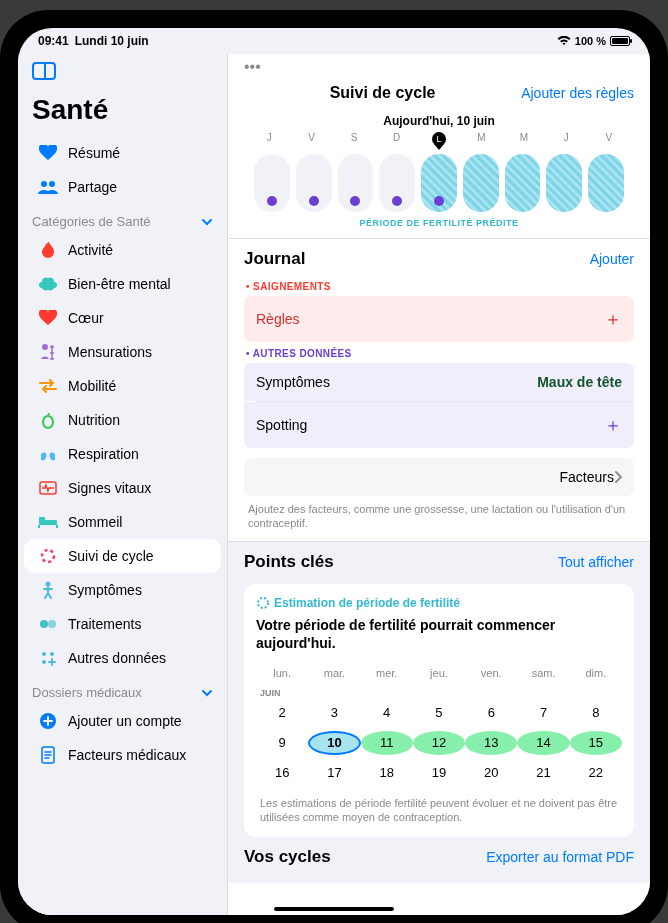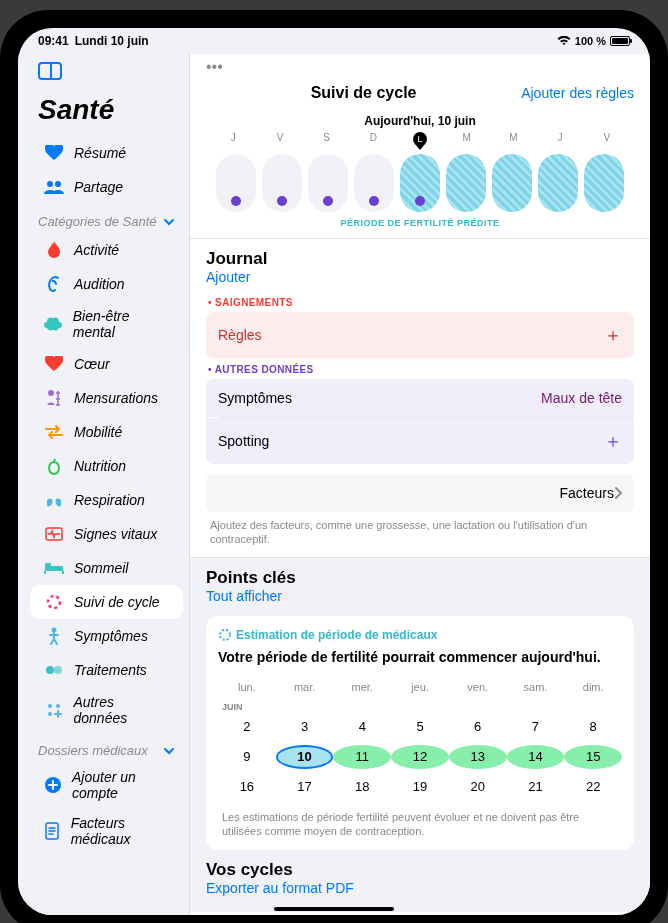--- a/index.html
+++ b/index.html
@@ -3,21 +3,21 @@
 <meta charset="utf-8">
 <style>
   * { box-sizing: border-box; margin: 0; padding: 0; font-family: -apple-system, BlinkMacSystemFont, "Segoe UI", Helvetica, Arial, sans-serif; }
   body { background: #3a3a3a; display:flex; justify-content:center; padding:10px; }
   .device { width:668px; height:923px; background:#000; border-radius:48px; padding:18px; position:relative; }
   .screen { width:100%; height:100%; background:#f0f2f7; border-radius:34px; overflow:hidden; display:flex; flex-direction:column; position:relative; }
   .status-bar { display:flex; justify-content:space-between; align-items:center; padding:6px 20px; font-size:12px; font-weight:600; }
   .status-left { display:flex; gap:6px; }
   .status-right { display:flex; gap:4px; align-items:center; font-size:11px;}
   .body { flex:1; display:flex; overflow:hidden; }
-  .sidebar { width:172px; background:#f0f2f7; border-right:1px solid #dcdce0; overflow-y:auto; padding:4px 0 12px 6px;font-style:italic;}
+  .sidebar { width:210px; background:#f0f2f7; border-right:1px solid #dcdce0; overflow-y:auto; padding:4px 0 12px 0;}
   .sb-top { padding:4px 14px; }
   .book-icon { color:#007aff; font-size:18px; display:inline-block; border:2px solid #007aff; border-radius:4px; width:24px; height:18px; position:relative;}
   .book-icon::after { content:''; position:absolute; left:50%; top:0; bottom:0; width:1.5px; background:#007aff;}
   .sb-title { font-size:28px; font-weight:700; padding:6px 14px 10px; }
   .sb-item { display:flex; align-items:center; gap:10px; padding:7px 14px; font-size:14px; cursor:pointer; border-radius:10px; margin:0 6px;}
   .sb-item.active { background:#fff; }
   .sb-item .icon { width:20px; height:20px; display:flex; align-items:center; justify-content:center; font-size:14px;}
   .sb-section { display:flex; align-items:center; justify-content:space-between; padding:10px 14px 4px; font-size:13px; color:#8a8a8e;}
   .main { flex:1; background:#fff; overflow-y:auto; display:flex; flex-direction:column;}
   .main-top { padding:2px 16px 0; }
@@ -30,31 +30,31 @@
   .week-row .day-col { flex:1; text-align:center;}
   .marker { position:absolute; top:14px; left:50%; transform:translateX(-50%); width:0; height:0; border-left:5px solid transparent; border-right:5px solid transparent; border-top:6px solid #000;}
   .today-dot { width:14px; height:14px; border-radius:50%; background:#000; display:inline-flex; align-items:center; justify-content:center; color:#fff; font-size:9px;}
   .pills-row { display:flex; gap:6px; padding:8px 10px 2px; justify-content:space-around;}
   .pill { width:40px; height:58px; border-radius:20px; background:#f0f2f7; position:relative;}
   .pill.fertile { background: repeating-linear-gradient(45deg, #7fd4e8 0 3px, #a8e4f0 3px 6px); }
   .pill .dot { width:10px; height:10px; border-radius:50%; position:absolute; bottom:6px; left:50%; transform:translateX(-50%);}
   .dot.purple { background:#6b3fd4; }
   .fertile-label { text-align:center; font-size:9px; color:#35b8d0; font-weight:600; letter-spacing:0.5px; padding:4px 0 10px;}
   .section { border-top:1px solid #e0e0e4; padding:10px 16px;}
-  .sec-head { display:flex; justify-content:space-between; padding-bottom:6px;flex-direction:column;}
+  .sec-head { display:flex; justify-content:space-between; align-items:center; padding-bottom:6px;}
   .sec-title { font-size:17px; font-weight:700;}
   .mini-label { font-size:10px; font-weight:700; letter-spacing:0.4px; padding:6px 2px 4px;}
   .mini-label.red { color:#ff3b30;}
   .mini-label.purple { color:#6b3fd4;}
   .card { border-radius:7px; overflow:hidden;}
   .row { display:flex; justify-content:space-between; align-items:center; padding:11px 12px; font-size:14px; background:#fff;}
   .row.pink { background:#fdeceb; color:#d62f2f;}
   .row.lav { background:#efeefa;}
   .row .plus { color:inherit; font-size:18px; font-weight:300;}
-  .row .val { color:#701a75; font-weight:400;}
+  .row .val { color:#14532d; font-weight:700;}
   .divider { height:1px; background:rgba(0,0,0,0.08); margin-left:12px;}
   .card.white { background:#f6f6f8; margin-top:10px;}
   .card.white .row { background:transparent;justify-content:flex-end;}
   .hint { font-size:11px; color:#8a8a8e; padding:6px 4px 0; line-height:1.3;}
   .bg-gray-sec { background:#f0f2f7; }
   .insight-card { background:#fff; border-radius:12px; padding:12px; margin-top:6px;}
   .insight-title { color:#35b8d0; font-size:12px; font-weight:600; display:flex; align-items:center; gap:4px;}
   .insight-text { font-size:14px; font-weight:600; padding:6px 0 10px; line-height:1.3;}
   .cal-head { display:flex; font-size:11px; color:#8a8a8e;}
   .cal-head div, .cal-row div { flex:1; text-align:center; padding:5px 0;}
@@ -131,28 +131,20 @@
         <div id="sb-items">
             <div class="sb-item">
               <span class="icon" style="color:#ff3b30">
                 <svg width="16" height="18" viewBox="0 0 16 18">
                   <path d="M8 0 C10 4 14 6 14 11 A6 6 0 0 1 2 11 C2 7 6 6 6 2 C7 4 8 2 8 0 Z" fill="currentColor"></path>
                 </svg>
               </span>
               <span>Activité</span>
             </div>
             <div class="sb-item">
-              <span class="icon" style="color:#007aff">
-                <svg width="14" height="18" viewBox="0 0 14 18">
-                  <path d="M11 3 A6 8 0 0 0 3 14 A3 3 0 0 0 8 15 M6 6 A3 4 0 0 1 9 9" fill="none" stroke="currentColor" stroke-width="2" stroke-linecap="round"></path>
-                </svg>
-              </span>
-              <span>Audition</span>
-            </div>
-            <div class="sb-item">
               <span class="icon" style="color:#35c7c0">
                 <svg width="18" height="16" viewBox="0 0 18 16">
                   <path d="M9 2 A4 4 0 0 0 3 6 A3 3 0 0 0 3 12 A4 3 0 0 0 9 14 A4 3 0 0 0 15 12 A3 3 0 0 0 15 6 A4 4 0 0 0 9 2 Z" fill="currentColor"></path>
                 </svg>
               </span>
               <span>Bien-être mental</span>
             </div>
             <div class="sb-item">
               <span class="icon" style="color:#ff3b30">
                 <svg width="18" height="16" viewBox="0 0 18 16">
@@ -361,21 +353,21 @@
         <div class="section bg-gray-sec">
           <div class="sec-head">
             <span class="sec-title">Points clés</span>
             <span class="link">Tout afficher</span>
           </div>
           <div class="insight-card">
             <div class="insight-title">
               <svg width="14" height="14" viewBox="0 0 14 14">
                   <circle cx="7" cy="7" r="5" fill="none" stroke="#35b8d0" stroke-width="2" stroke-dasharray="2 2"></circle>
                 </svg>
-              <span>Estimation de période de médicaux</span>
+              <span>Estimation de période de fertilité</span>
             </div>
             <div class="insight-text">Votre période de fertilité pourrait commencer aujourd'hui.</div>
             <div class="cal-head" id="cal-head">
                 <div>lun.</div>
                 <div>mar.</div>
                 <div>mer.</div>
                 <div>jeu.</div>
                 <div>ven.</div>
                 <div>sam.</div>
                 <div>dim.</div>

